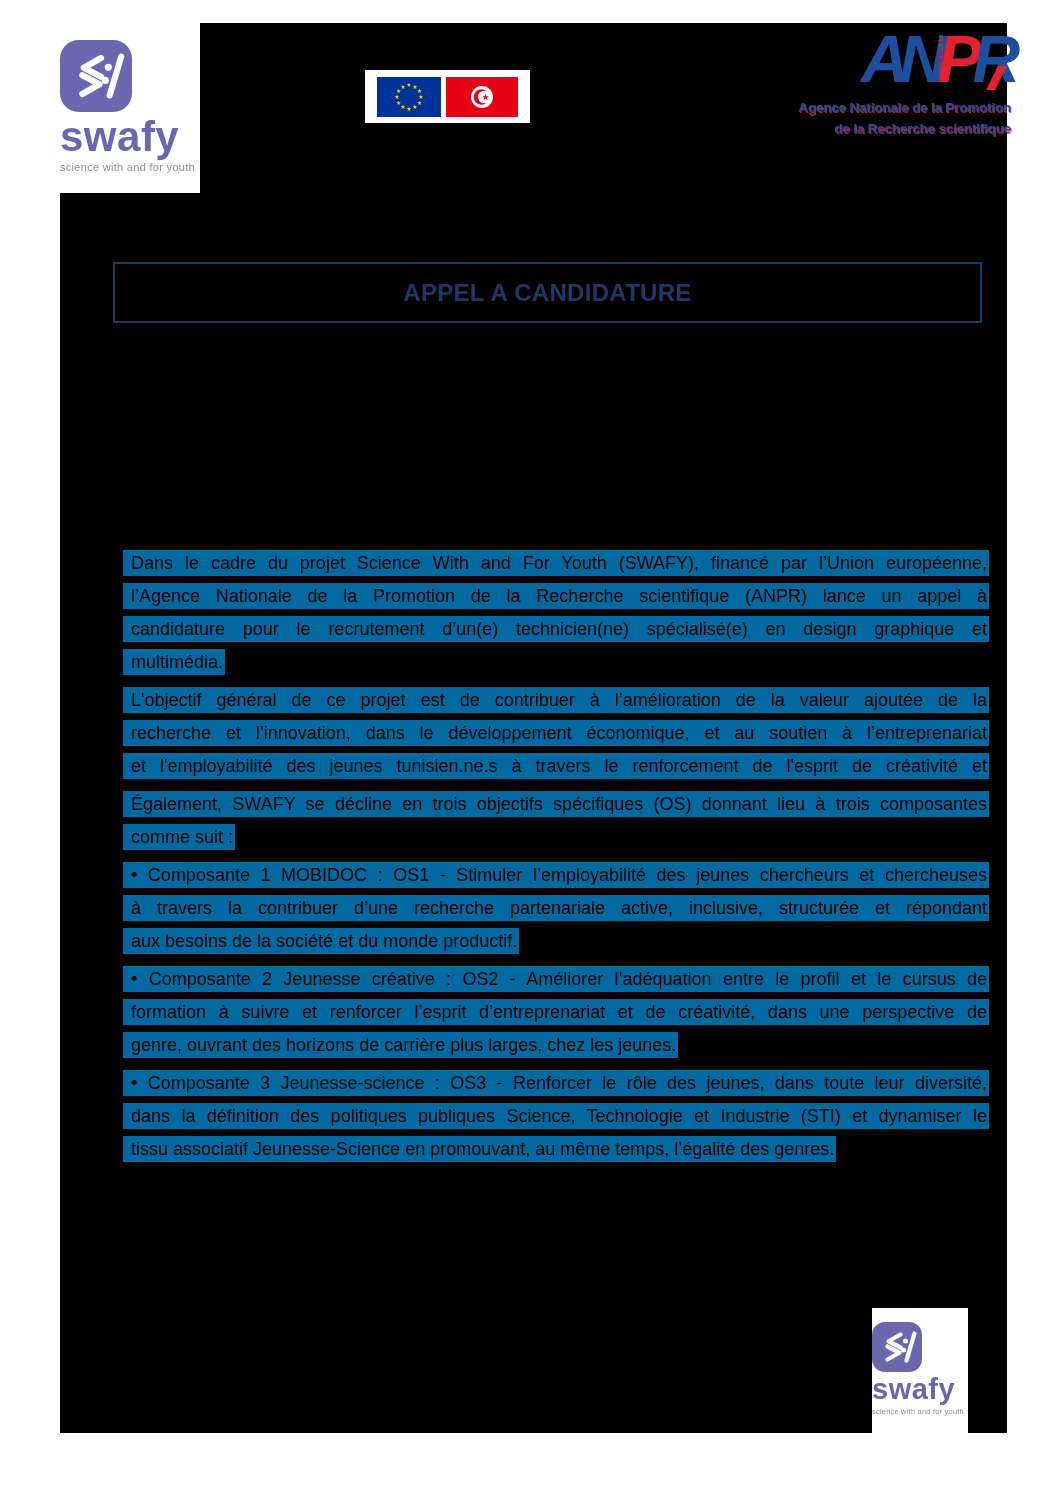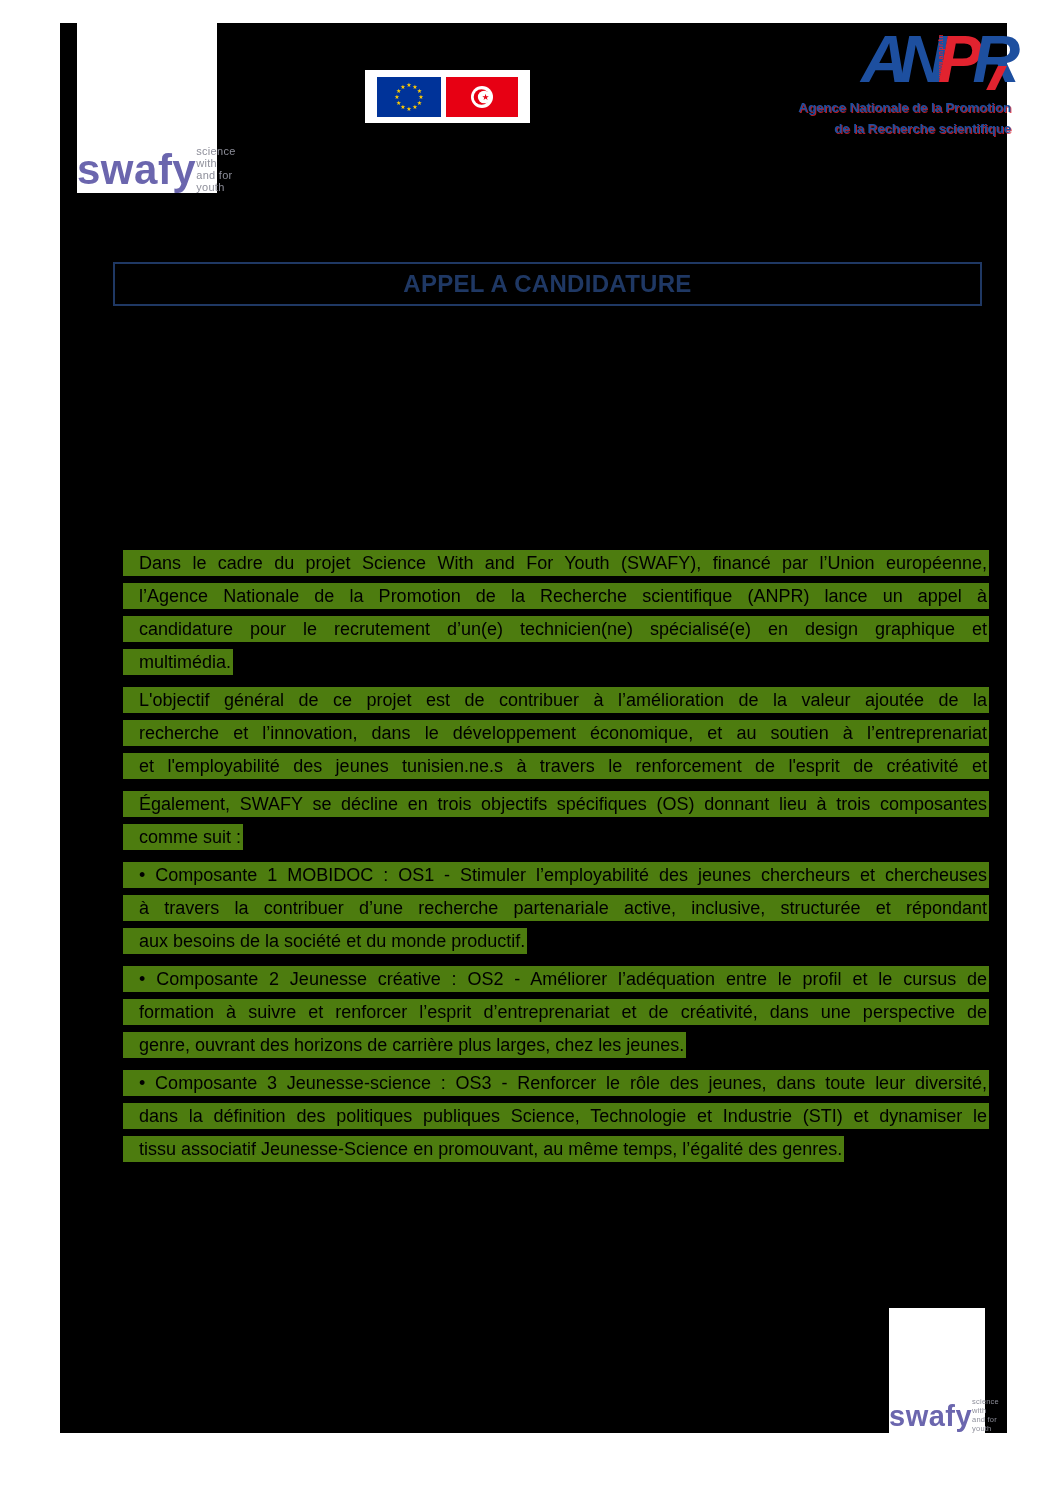--- a/index.html
+++ b/index.html
@@ -3,21 +3,21 @@
 <meta charset="utf-8">
 <style>
   * { margin:0; padding:0; box-sizing:border-box; }
   html,body { width:1058px; height:1497px; background:#ffffff; font-family:"Liberation Sans", sans-serif; }
   .page { position:relative; width:1058px; height:1497px; background:#ffffff; overflow:hidden; }
 
   
   .doc-block { position:absolute; left:60px; top:23px; width:947px; height:1410px; background:#000000; }
 
   
-  .swafy-box { position:absolute; background:#ffffff; display:flex; flex-direction:row; align-items:flex-end;margin-left:17px; }
+  .swafy-box { position:absolute; background:#ffffff; display:flex; flex-direction:column; align-items:flex-start; }
   .swafy-top { left:60px; top:23px; width:140px; height:170px; }
   .swafy-top .swafy-icon-svg { width:72px; height:72px; margin-top:17px; }
   .swafy-word { color:#6b66ae; font-weight:bold; letter-spacing:.5px; }
   .swafy-top .swafy-word { font-size:42px; line-height:1.1; margin-top:2px; }
   .swafy-tag { color:#8e8f9a; }
   .swafy-top .swafy-tag { font-size:11px; letter-spacing:.3px; margin-top:1px; }
 
   
   .flags-box { position:absolute; left:365px; top:70px; width:165px; height:53px; background:#ffffff;
                display:flex; align-items:center; justify-content:center; gap:5px; }
@@ -29,30 +29,30 @@
                   letter-spacing:-.14em; line-height:70px; color:#1d4f9f; white-space:nowrap; }
   .anpr-letter-red { color:#e2232f; }
   .anpr-url { position:absolute; left:52%; top:10px; writing-mode:vertical-rl; transform:rotate(180deg);
               font-size:6.5px; font-style:normal; letter-spacing:.5px; font-weight:bold; color:#e2232f; }
   .anpr-rleg { position:absolute; right:10px; bottom:4px; width:9px; height:24px;
                background:#e2232f; transform:skewX(-26deg); }
   .anpr-sub { margin-top:4px; font-size:13.5px; font-weight:bold; color:#1d4f9f; line-height:1.55;
               letter-spacing:-.2px; text-shadow:1px 1px 0 rgba(226,35,47,.8); }
 
   
-  .title-box { position:absolute; left:113px; top:262px; width:869px; height:44px;
+  .title-box { position:absolute; left:113px; top:262px; width:869px; height:61px;
                border:2.5px solid #1f3864; display:flex; align-items:center; justify-content:center; }
   .title-text { color:#1f3864; font-size:24px; font-weight:bold; letter-spacing:.3px; }
 
   
   .content { position:absolute; left:123px; top:547px; width:866px; font-size:18px; line-height:33px; color:#000; }
   .para { margin:0 0 5px 0; }
   .line { text-align:justify; text-align-last:justify; }
   .line.last { text-align-last:left; }
-  .hl { background:#4d7c0f; padding:3px 2px 3px 16px;
+  .hl { background:#0369a1; padding:3px 2px 3px 8px;
         -webkit-box-decoration-break:clone; box-decoration-break:clone; }
 
   
   .swafy-bottom { left:872px; top:1308px; width:96px; height:125px; }
   .swafy-bottom .swafy-icon-svg { width:50px; height:50px; margin-top:14px; }
   .swafy-bottom .swafy-word { font-size:29px; line-height:1.1; margin-top:2px; }
   .swafy-bottom .swafy-tag { font-size:7.5px; letter-spacing:.2px; margin-top:1px; }
 </style>
 </head>
 <body>

